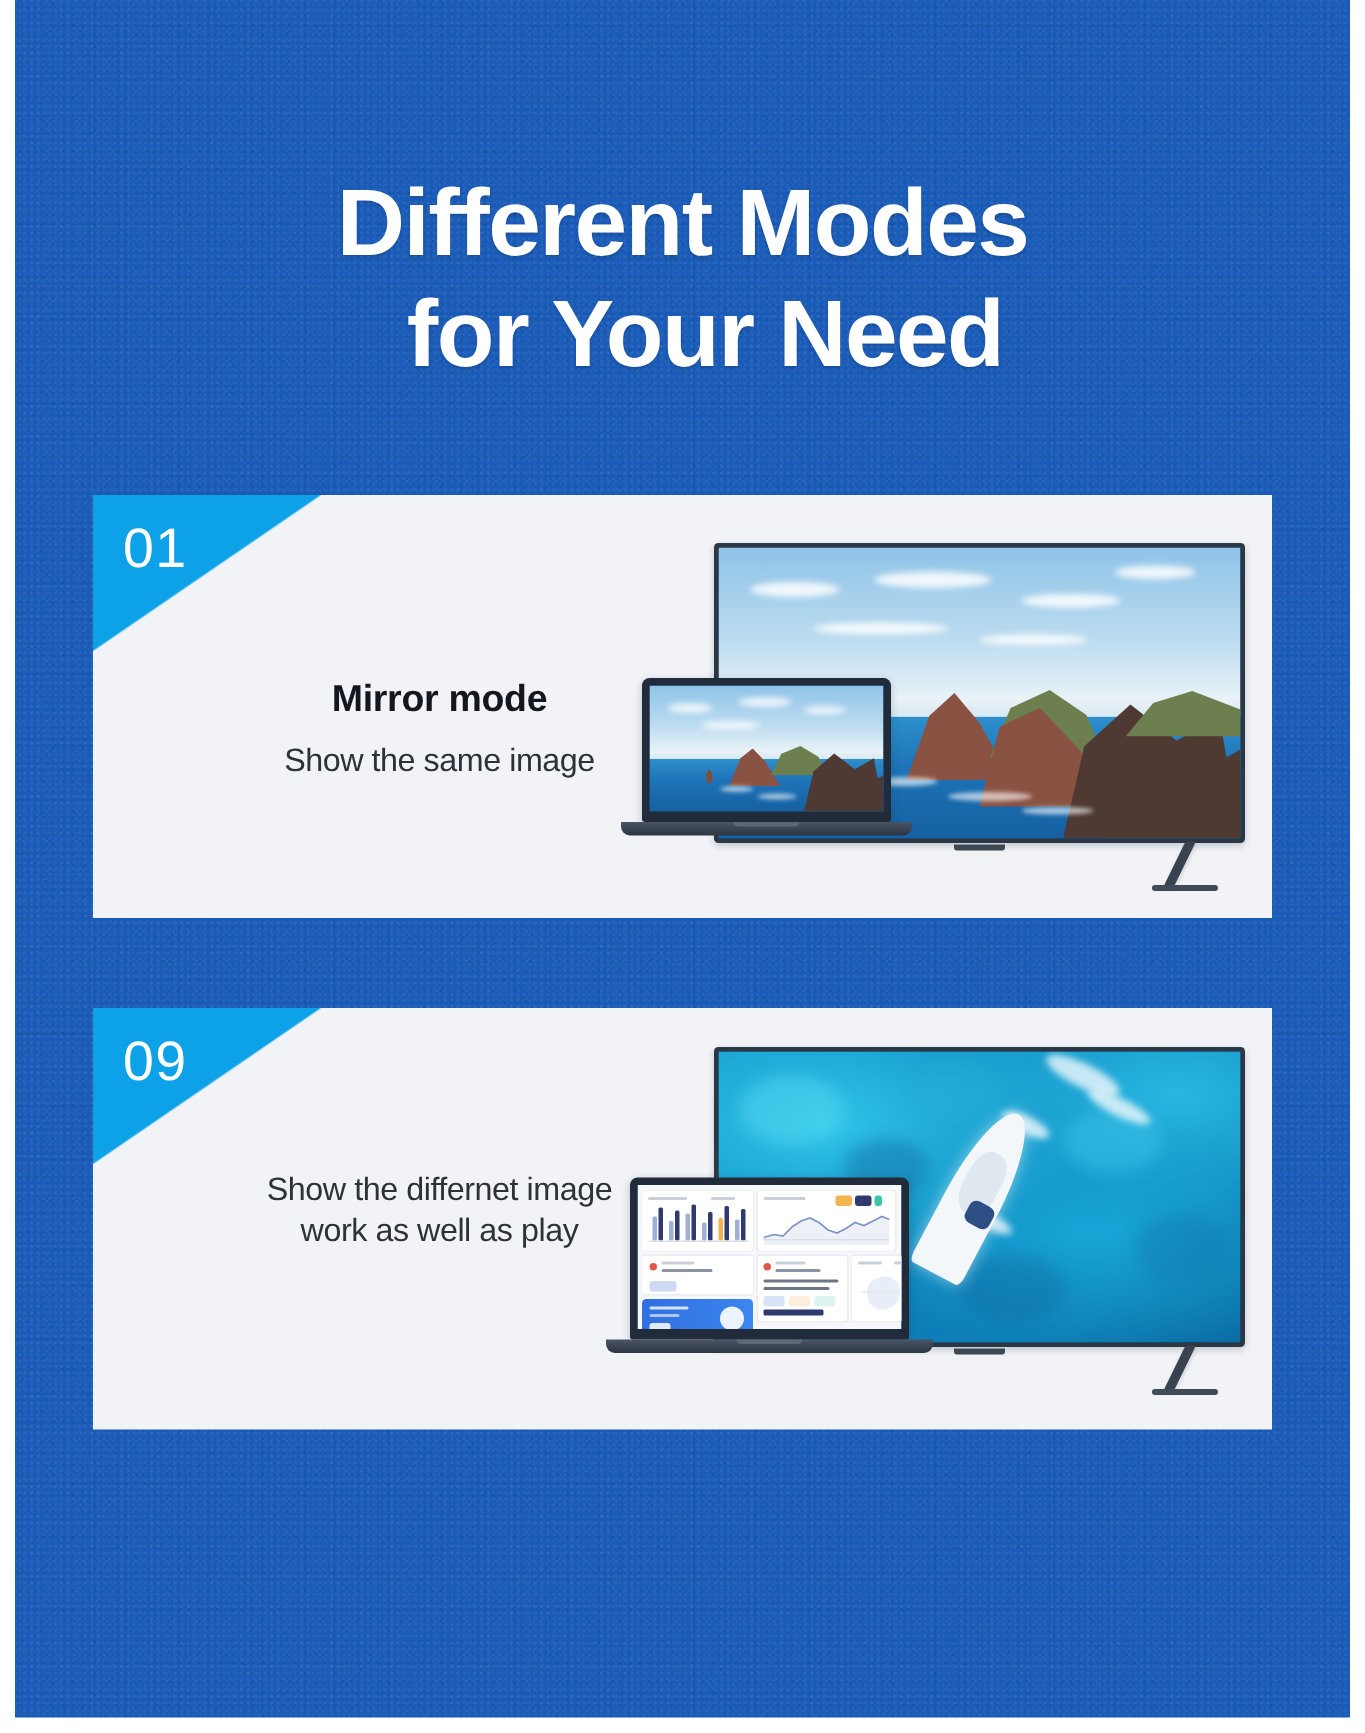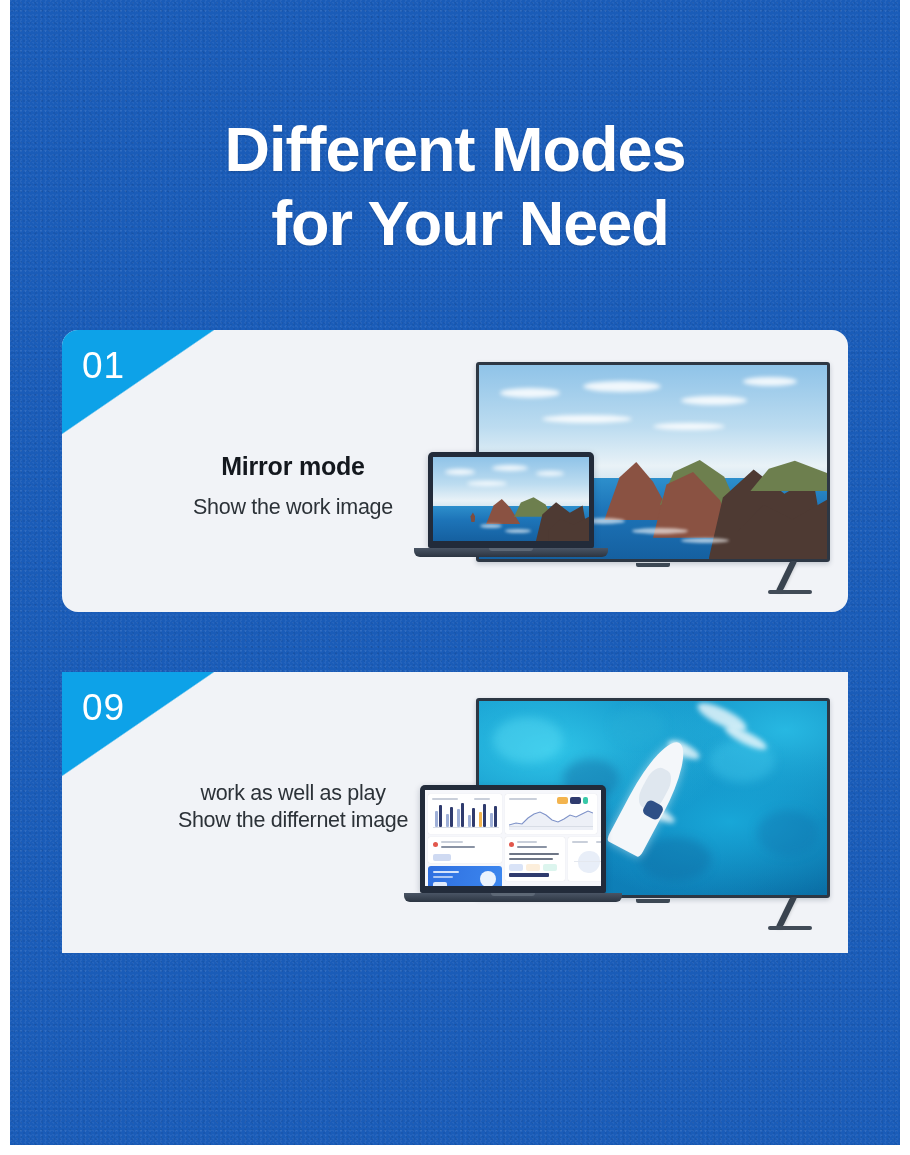--- a/index.html
+++ b/index.html
@@ -41,21 +41,21 @@
   }
   #heading .l2 { display:block;margin-left:30px; }
 
   
   .card {
     position:absolute;
     left:62px; width:786px;
     background:#f1f3f7;
     overflow:hidden;
   }
-  #card-1 { top:330px; height:282px;border-radius:16px; }
+  #card-1 { top:330px; height:282px; }
   #card-2 { top:672px; height:281px; }
 
   .corner-tag {
     position:absolute; left:0; top:0; width:152px; height:104px;
     background:linear-gradient(to bottom right,#0da2e8 0%,#0da2e8 49.6%,rgba(0,0,0,0) 50.4%);
   }
   .corner-num {
     position:absolute; left:20px; top:16px;
     color:#ffffff; font-size:37px; line-height:40px; font-weight:400;
     letter-spacing:1px;
@@ -193,21 +193,21 @@
   </div>
 
   <div class="card" id="card-1">
 
     <div class="corner-tag"></div>
     <div class="corner-num">01</div>
 
     <div class="card-text">
       <div class="card-title">Mirror mode</div>
       <div class="card-desc">
-        <span>Show the work image</span>
+        <span>Show the same image</span>
       </div>
     </div>
 
     <div class="stage">
 
       <div class="tv" style="left:48px; top:32px; width:354px; height:200px;">
         <div class="tv-frame"></div>
         <div class="tv-screen">
           <div class="scn-cliff">
             <div class="cloud" style="left:6%;  top:12%; width:60px; height:10px;"></div>
@@ -262,22 +262,22 @@
     </div>
   </div>
 
   <div class="card" id="card-2">
 
     <div class="corner-tag"></div>
     <div class="corner-num">09</div>
 
     <div class="card-text">
       <div class="card-desc">
+        <span>Show the differnet image</span>
         <span>work as well as play</span>
-        <span>Show the differnet image</span>
       </div>
     </div>
 
     <div class="stage">
 
       <div class="tv" style="left:48px; top:26px; width:354px; height:200px;">
         <div class="tv-frame"></div>
         <div class="tv-screen">
           <div class="scn-sea">
             <div class="mottle" style="left:4%;  top:8%;  width:70px; height:46px; background:rgba(90,220,245,.45);"></div>

